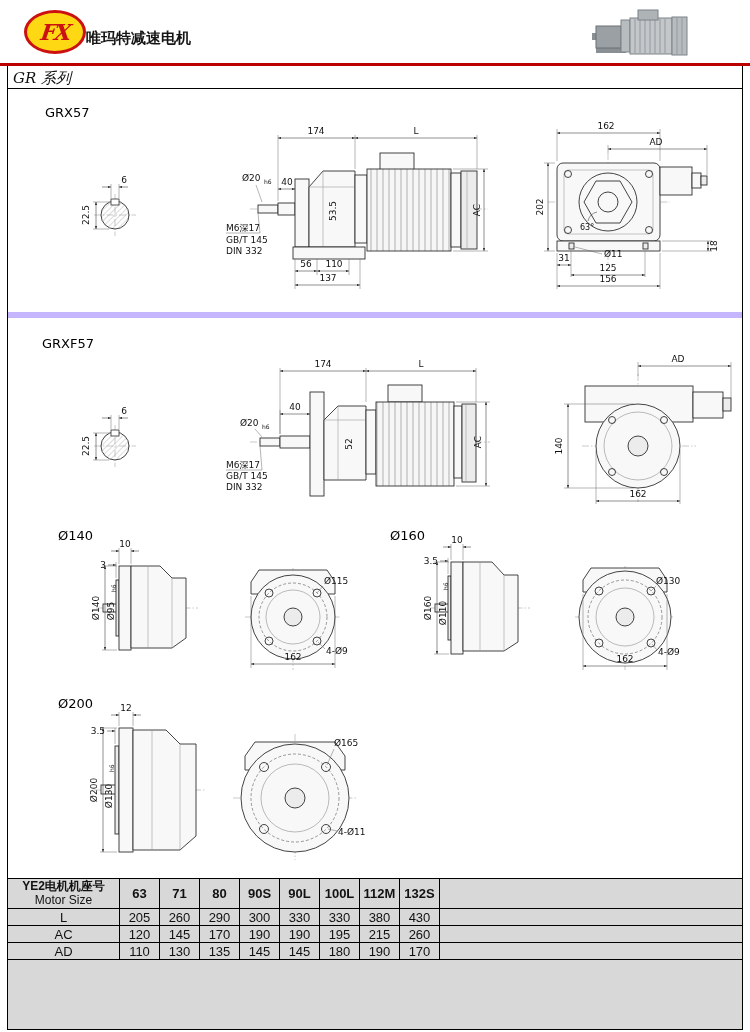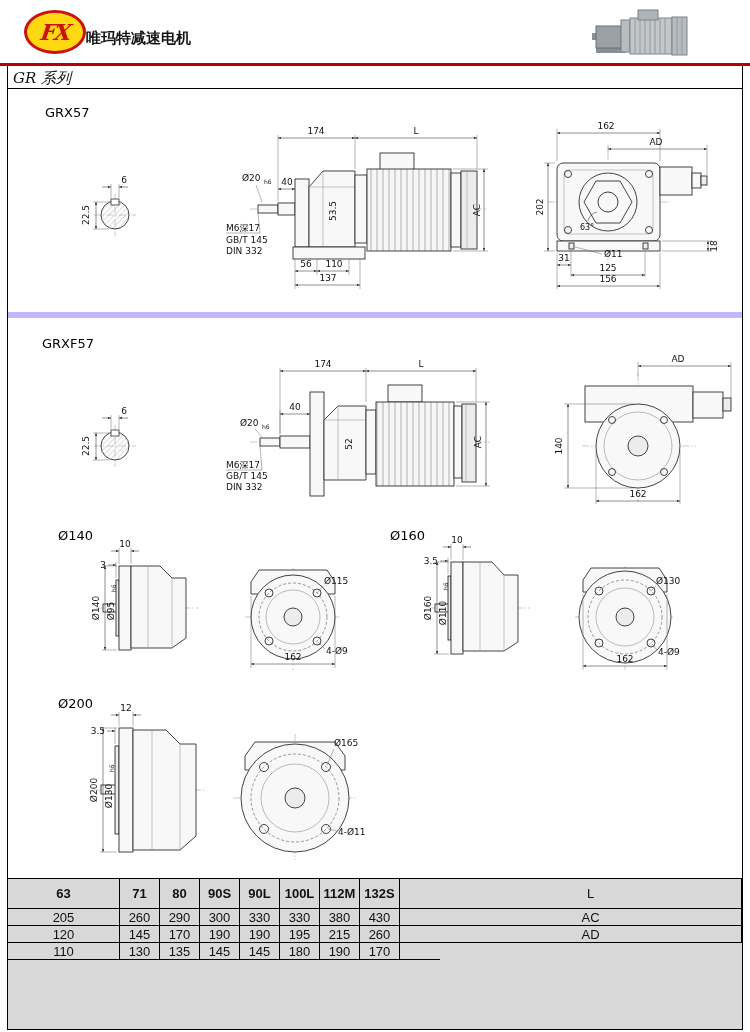--- a/index.html
+++ b/index.html
@@ -498,20 +498,24 @@
           <text x="326" y="58">Ø165</text>
           <line x1="326" y1="61" x2="319" y2="77" class="ext"></line>
           <text x="330" y="147">4-Ø11</text>
           <line x1="329" y1="143" x2="320" y2="141" class="ext"></line>
         </g>
       </svg>
     </section>
 
     <div class="table-zone">
       <div class="dim-table">
+        <div class="td corner">
+          <div class="cn">YE2电机机座号</div>
+          <div class="en">Motor Size</div>
+        </div>
         <div class="td th">63</div>
         <div class="td th">71</div>
         <div class="td th">80</div>
         <div class="td th">90S</div>
         <div class="td th">90L</div>
         <div class="td th">100L</div>
         <div class="td th">112M</div>
         <div class="td th">132S</div>
         <div class="td fill"></div>
 

